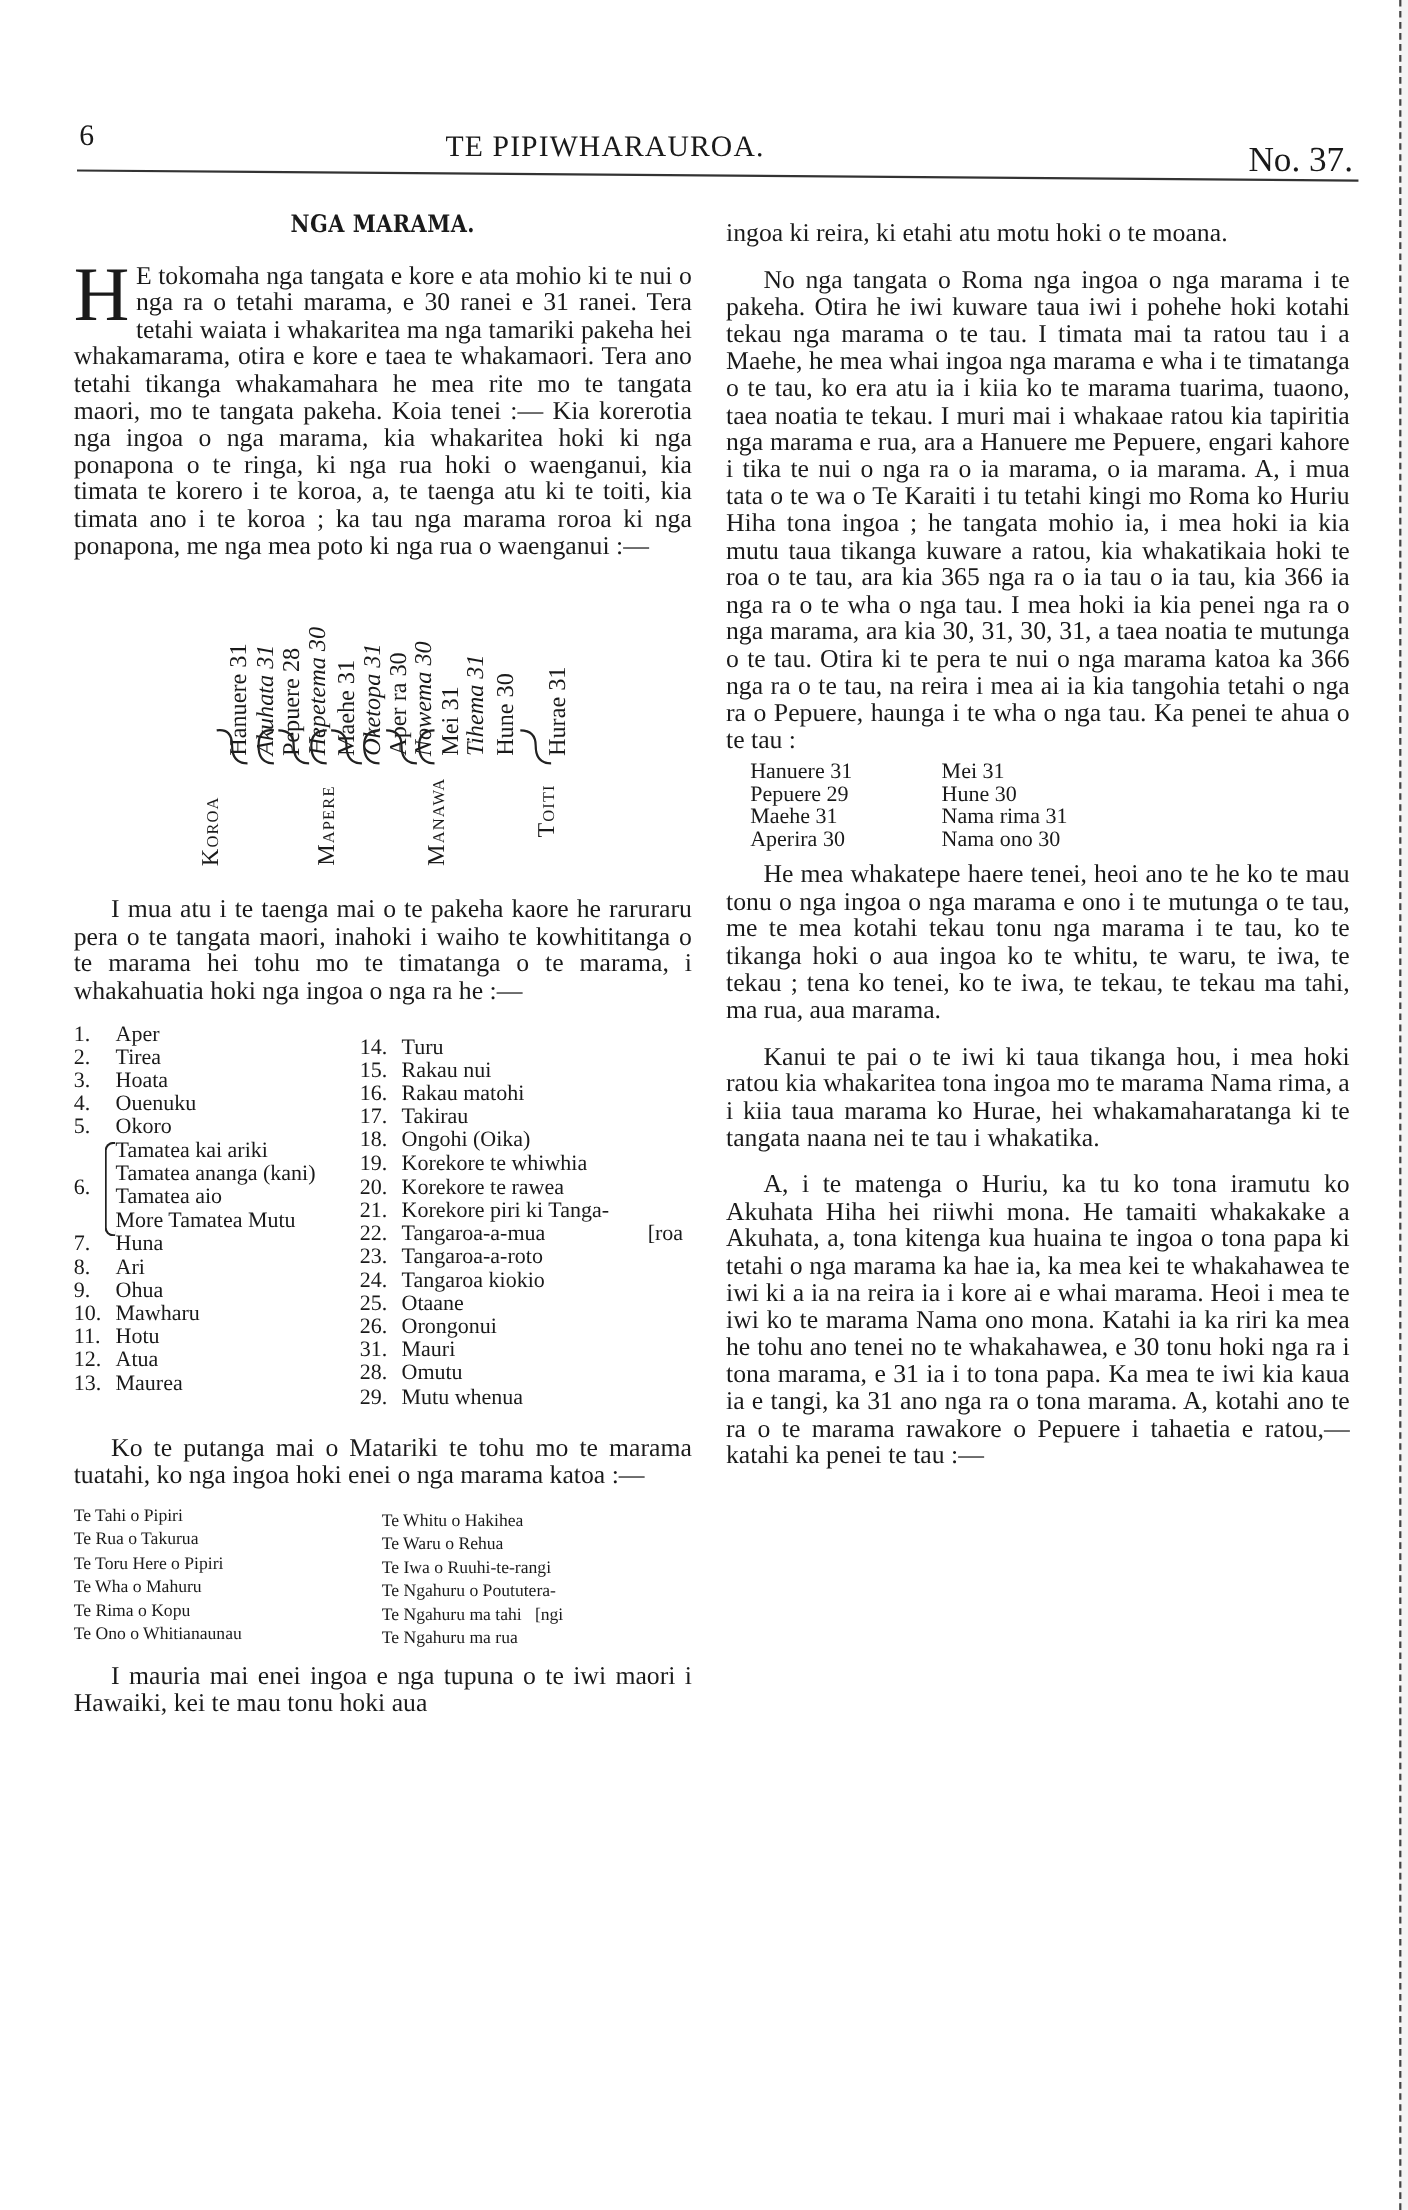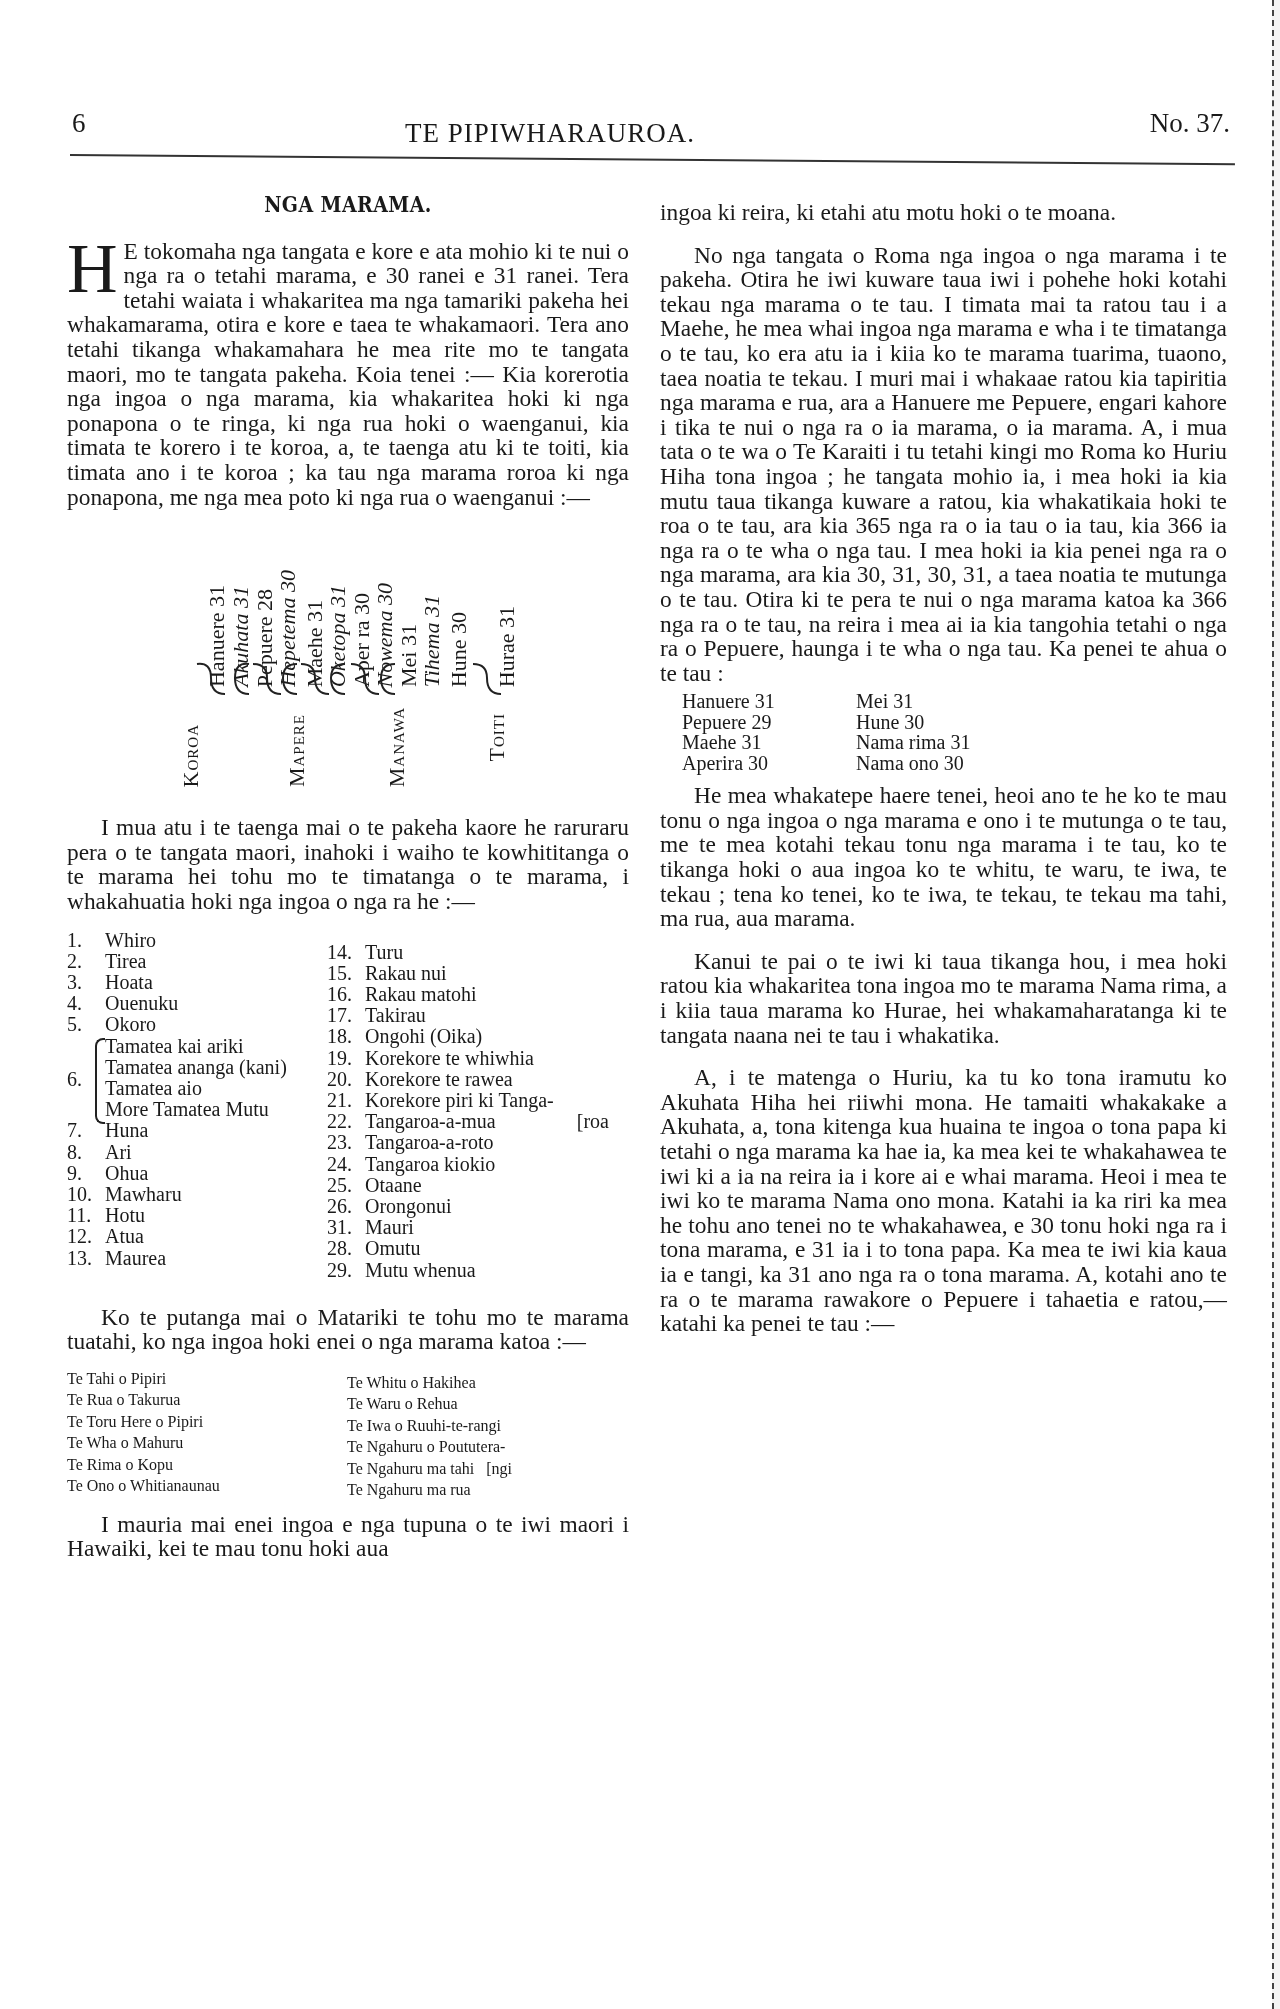--- a/index.html
+++ b/index.html
@@ -8,21 +8,21 @@
     font-family: "DejaVu Serif", "Liberation Serif", serif;
     color: #1a1a1a;
   }
   .edge {
     position: absolute; right: 0; top: 0; width: 6px; height: 2009px;
     border-left: 2px dashed #444; background: #f4f4f4;
   }
   .header { position: absolute; top: 108px; left: 70px; width: 1160px; height: 40px; }
   .pg-num { position: absolute; left: 2px; top: 0; font-size: 27px; font-family: "Liberation Serif", serif; }
   .running-title { position: absolute; left: 335px; top: 10px; font-size: 27px; letter-spacing: 1px; font-family: "Liberation Serif", serif; }
-  .issue { position: absolute; right: 0; top: 0; font-size: 27px; font-family: "Liberation Serif", serif; }
+  .issue { position: absolute; right: 0; top: 18px; font-size: 32px; font-family: "Liberation Serif", serif; }
   .rule { position: absolute; top: 154px; left: 70px; width: 1165px; height: 0; border-top: 2px solid #333; transform: rotate(0.45deg); transform-origin: left; }
 
   .col { position: absolute; font-family: "Liberation Serif", serif; font-size: 23.4px; line-height: 24.6px; }
   .col-left { left: 67px; top: 180px; width: 562px; }
   .col-right { left: 660px; top: 200px; width: 567px; }
 
   .title { text-align: center; font-family: "DejaVu Serif", serif; font-weight: bold; font-size: 22px; letter-spacing: 0.5px; margin: 12px 0 22px 0; transform: scaleX(0.86); }
   p { margin: 0; text-align: justify; }
   .indent { text-indent: 34px; }
   .gap { margin-top: 18px; }
@@ -101,21 +101,21 @@
       <path d="M200,2 Q186,2 186,16 Q186,32 200,32 M278,2 Q292,2 292,16 Q292,32 306,32" fill="none" stroke="#222" stroke-width="2"></path>
     </svg>
   </div>
 
   <p class="indent gap">I mua atu i te taenga mai o te pakeha kaore he raruraru pera o te tangata maori, inahoki i waiho te kowhititanga o te marama hei tohu mo te timatanga o te marama, i whakahuatia hoki nga ingoa o nga ra he :—</p>
 
   <div class="days">
     <div class="c1">
       <div class="row">
           <span class="num">1.</span>
-          <span>Whiro</span>
+          <span>Aper</span>
         </div>
       <div class="row">
           <span class="num">2.</span>
           <span>Tirea</span>
         </div>
       <div class="row">
           <span class="num">3.</span>
           <span>Hoata</span>
         </div>
       <div class="row">
@@ -194,21 +194,21 @@
           <span class="num">20.</span>
           <span>Korekore te rawea</span>
         </div>
       <div class="row">
           <span class="num">21.</span>
           <span>Korekore piri ki Tanga-</span>
         </div>
       <div class="row" style="position:relative;">
           <span class="num">22.</span>
           <span>Tangaroa-a-mua</span>
-          <span class="roa" style="right:28px;">[roa</span>
+          <span class="roa" style="right:16px;">[roa</span>
         </div>
       <div class="row">
           <span class="num">23.</span>
           <span>Tangaroa-a-roto</span>
         </div>
       <div class="row">
           <span class="num">24.</span>
           <span>Tangaroa kiokio</span>
         </div>
       <div class="row">

